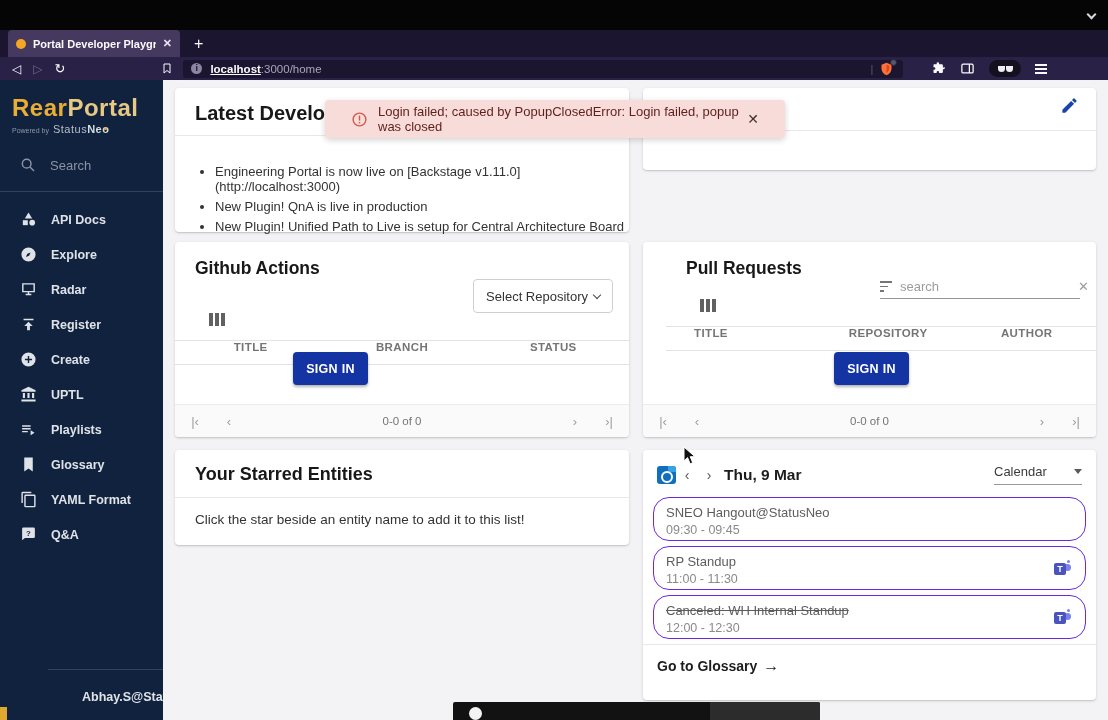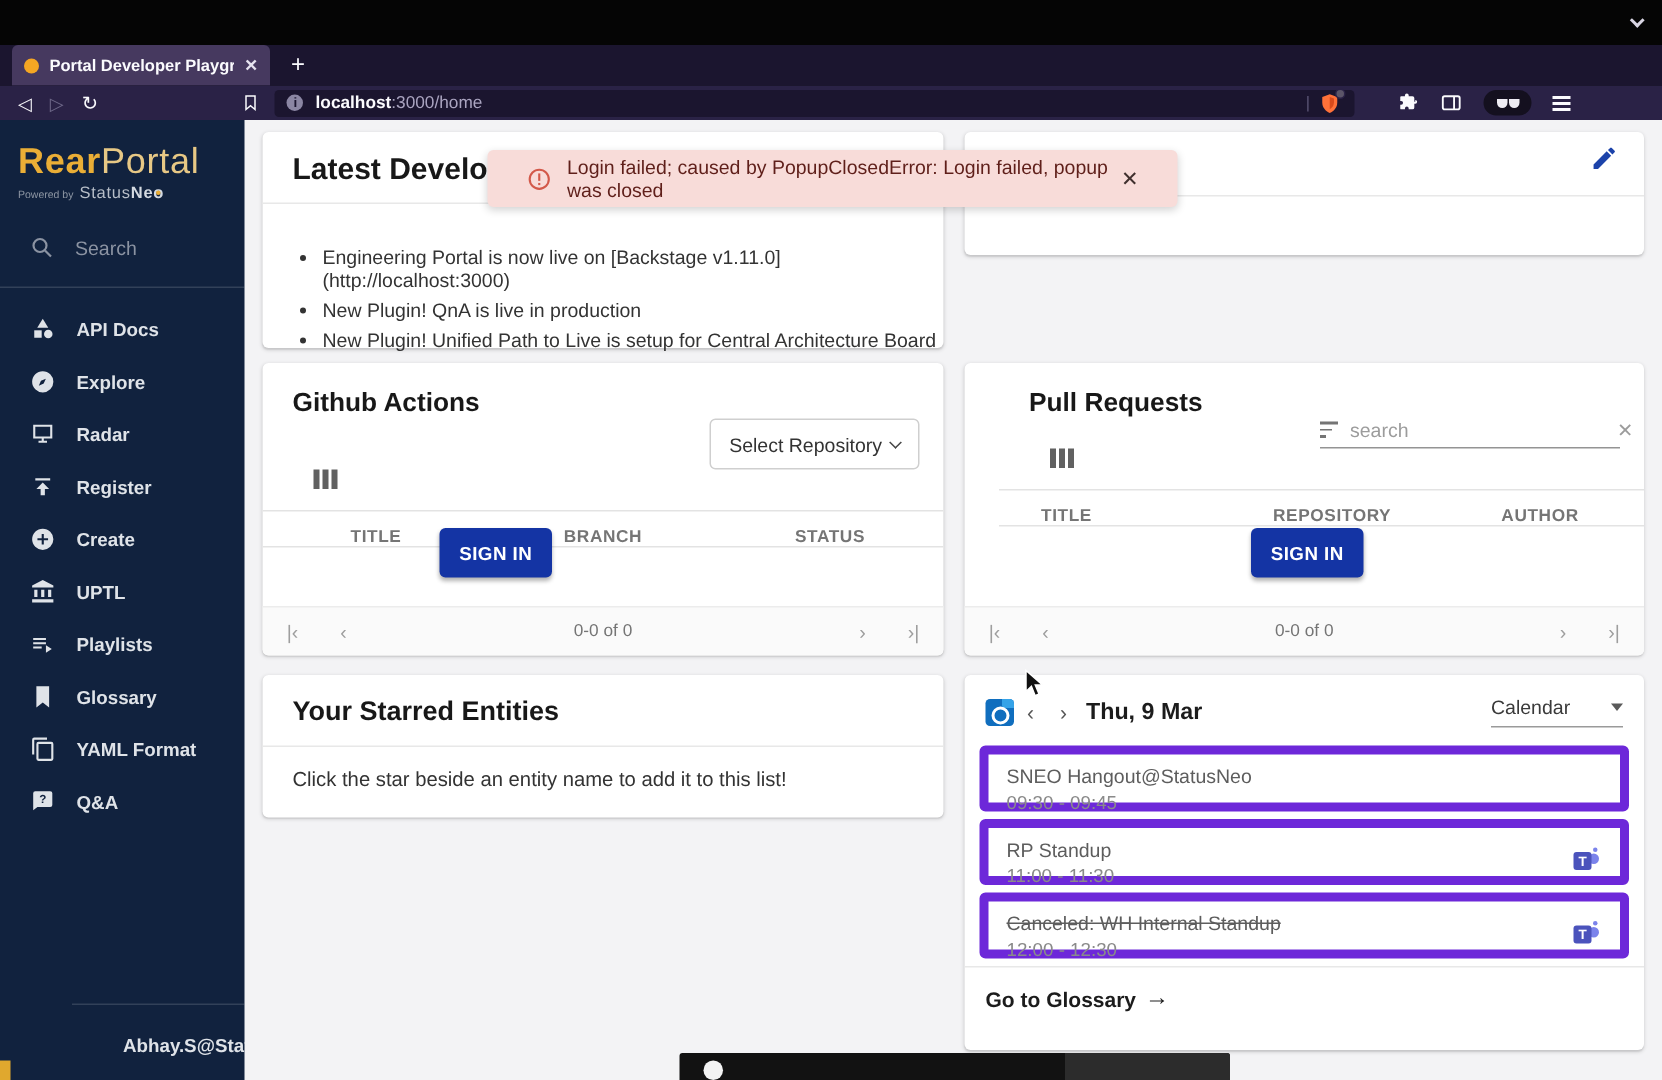--- a/index.html
+++ b/index.html
@@ -17,41 +17,41 @@
   .tab-close { color:#e7e4f0; font-size:11px; font-weight:700; cursor:default; }
   .new-tab { color:#fbfbfe; font-size:16px; font-weight:400; align-self:center; margin-left:14px; }
   .toolbar { position:absolute; left:0; top:57px; width:1108px; height:23px; background:#2a2246; display:flex; align-items:center; }
   .nav-btn { color:#fbfbfe; font-size:12px; margin-left:12px; }
   .nav-btn.dim { color:#6e6889; }
   .nav-btn.reload { font-size:13px; }
   .bm-icon { margin-left:96px; }
   .url-bar { margin-left:10px; width:720px; height:18px; background:#1b152f; border-radius:3px; display:flex; align-items:center; padding:0 8px; }
   .info-dot { width:11px; height:11px; border-radius:50%; background:#8b86a3; color:#1b152f; font-size:9px; font-weight:700; text-align:center; line-height:11px; }
   .url-text { margin-left:8px; font-size:11.5px; }
-  .url-host { color:#fbfbfe; font-weight:700; }
+  .url-host { color:#fbfbfe; font-weight:700;text-decoration:underline; }
   .url-path { color:#aaa4c0; }
   .url-right { margin-left:auto; display:flex; align-items:center; gap:6px; }
   .url-divider { color:#5c5575; font-size:11px; }
   .shield-wrap { position:relative; width:16px; height:16px; }
   .shield-badge { position:absolute; right:-2px; top:-2px; width:7px; height:7px; border-radius:50%; background:#5b5568; border:1px solid #2a2246; }
   .tb-right { display:flex; align-items:center; gap:14px; margin-left:28px; }
   .glasses-pill { width:32px; height:17px; border-radius:9px; background:#14101f; display:flex; align-items:center; justify-content:center; gap:1px; }
   .lens { width:7px; height:6px; border-radius:0 0 4px 4px; background:#efedf4; }
   .burger { display:flex; flex-direction:column; gap:2px; }
   .burger i { display:block; width:12px; height:2px; background:#fbfbfe; }
 
   
   .app { position:absolute; left:0; top:80px; width:1108px; height:640px; background:#f3f3f5; }
 
   
   .sidebar { position:absolute; left:0; top:0; width:163px; height:640px; background:#11223e; overflow:hidden; }
   .logo { padding:14px 0 0 12px; }
   .logo-main { font-size:24px; letter-spacing:0.5px; }
   .logo-rear { color:#eaae36; font-weight:800; }
-  .logo-portal { color:#e7c885; font-weight:400; }
+  .logo-portal { color:#e7c885; font-weight:700; }
   .logo-sub { margin-top:1px; font-size:9px; color:#aab2bd; }
   .powered { font-size:7px; color:#8d96a3; margin-right:4px; }
   .brand-status { font-size:11px; color:#b7bec8; letter-spacing:0.5px; }
   .brand-neo { font-size:11px; color:#d4dae1; font-weight:800; letter-spacing:0.5px; position:relative; }
   .brand-neo::after { content:""; position:absolute; right:2.5px; top:4px; width:3px; height:3px; border-radius:50%; background:#eaae36; }
   .side-search { display:flex; align-items:center; gap:14px; padding:22px 0 14px 20px; color:#8b93a2; font-size:13px; }
   .side-divider { height:1px; background:rgba(255,255,255,0.14); margin:4px 0; }
   .nav { padding-top:6px; }
   .nav-item { position:relative; height:35px; display:flex; align-items:center; gap:14px; padding-left:20px; color:#dfe3e8; font-size:12.5px; font-weight:600; }
   .nav-item svg { flex:0 0 auto; }
@@ -87,21 +87,21 @@
   .col-icon i { display:block; width:4px; height:13px; background:#616161; }
 
   .search-field { margin-left:auto; width:200px; border-bottom:1px solid #949494; display:flex; align-items:center; padding-bottom:4px; }
   .filter-icon { display:flex; flex-direction:column; gap:2.5px; margin-right:8px; }
   .filter-icon i { display:block; height:1.7px; background:#757575; }
   .filter-icon i:nth-child(1){ width:12px; } .filter-icon i:nth-child(2){ width:8px; } .filter-icon i:nth-child(3){ width:4px; }
   .search-field input { border:0; outline:0; flex:1; font-size:13px; color:#333; background:transparent; font-family:"Liberation Sans",sans-serif; }
   .search-field input::placeholder { color:#9c9c9c; }
   .clear-x { color:#9c9c9c; font-size:13px; padding:0 2px; }
 
-  .tbl-head { display:flex; margin-top:14px; border-top:1px solid #e3e3e3; border-bottom:1px solid #e3e3e3; height:25px; align-items:flex-end; }
+  .tbl-head { display:flex; margin-top:14px; border-top:1px solid #e3e3e3; border-bottom:1px solid #e3e3e3; height:25px; align-items:flex-start; }
   .tbl-head span { flex:1; text-align:center; font-size:11.5px; font-weight:700; color:#757575; letter-spacing:0.4px; }
   .tbl-head.left-first span:first-child { text-align:left; padding-left:28px; flex:0.9; }
   .signin-btn { position:absolute; width:75px; height:33px; background:#1434a4; color:#fff; border:0; border-radius:4px; font-size:12.5px; font-weight:700; letter-spacing:0.3px; box-shadow:0 2px 3px rgba(0,0,0,0.3); font-family:"Liberation Sans",sans-serif; }
   .signin-gh { left:118px; top:110px; }
   .signin-pr { left:191px; top:110px; }
   .tbl-foot { position:absolute; left:0; right:0; bottom:0; height:33px; background:#fafafa; border-top:1px solid #ececec; display:flex; align-items:center; font-size:11.5px; color:#757575; }
   .pg-ic { width:24px; text-align:center; color:#9e9e9e; font-size:13px; }
   .pg-first { margin-left:8px; } .pg-prev { margin-left:10px; }
   .pg-count { flex:1; text-align:center; }
   .pg-next { margin-right:10px; } .pg-last { margin-right:8px; }
@@ -111,21 +111,21 @@
 
   .cal-head { display:flex; align-items:center; padding:14px 14px 0 14px; }
   .outlook-ic { width:19px; height:18px; border-radius:3px; background:#106ebe; position:relative; overflow:hidden; }
   .outlook-ic::before { content:""; position:absolute; right:-2px; top:-3px; width:10px; height:9px; background:#35a3e8; border-radius:2px; }
   .outlook-ic::after { content:""; position:absolute; left:4px; top:5px; width:8px; height:8px; border:2px solid #fff; border-radius:50%; }
   .cal-arrow { width:22px; text-align:center; color:#555; font-size:14px; }
   .cal-date { font-size:15.5px; font-weight:700; color:#1c1c1c; margin-left:4px; }
   .cal-select { margin-left:auto; width:88px; border-bottom:1px solid #9a9a9a; display:flex; align-items:center; padding-bottom:5px; font-size:13px; color:#3a3a3a; }
   .dd-tri { margin-left:auto; width:0; height:0; border-left:4.5px solid transparent; border-right:4.5px solid transparent; border-top:5px solid #5a5a5a; }
   .events { padding:12px 10px 0; }
-  .event { position:relative; border:6px solid #6d28d9; border-radius:4px; padding:7px 12px; margin-bottom:5px; height:44px; }
+  .event { position:relative; border:1px solid #6d28d9; border-radius:16px; padding:7px 12px; margin-bottom:5px; height:44px; }
   .ev-title { font-size:13px; color:#5d5d5d; }
   .ev-title.cancel { text-decoration:line-through; }
   .ev-time { font-size:12.5px; color:#8a8a8a; margin-top:3px; }
   .teams-ic { position:absolute; right:14px; top:13px; width:17px; height:17px; }
   .t-main { position:absolute; left:0; top:3px; width:12px; height:12px; background:#4b53bc; border-radius:2px; color:#fff; font-size:9px; font-weight:700; text-align:center; line-height:12px; }
   .t-c1 { position:absolute; right:0; top:4px; width:7px; height:7px; border-radius:50%; background:#7b83eb; }
   .t-c2 { position:absolute; right:1px; top:0; width:3px; height:3px; border-radius:50%; background:#7b83eb; }
   .cal-divider { height:1px; background:#e8e8e8; margin-top:4px; }
   .goto-cal { display:flex; align-items:center; gap:6px; padding:12px 14px; font-size:14px; font-weight:700; color:#1c1c1c; }
   .goto-arrow { font-size:16px; font-weight:400; }

